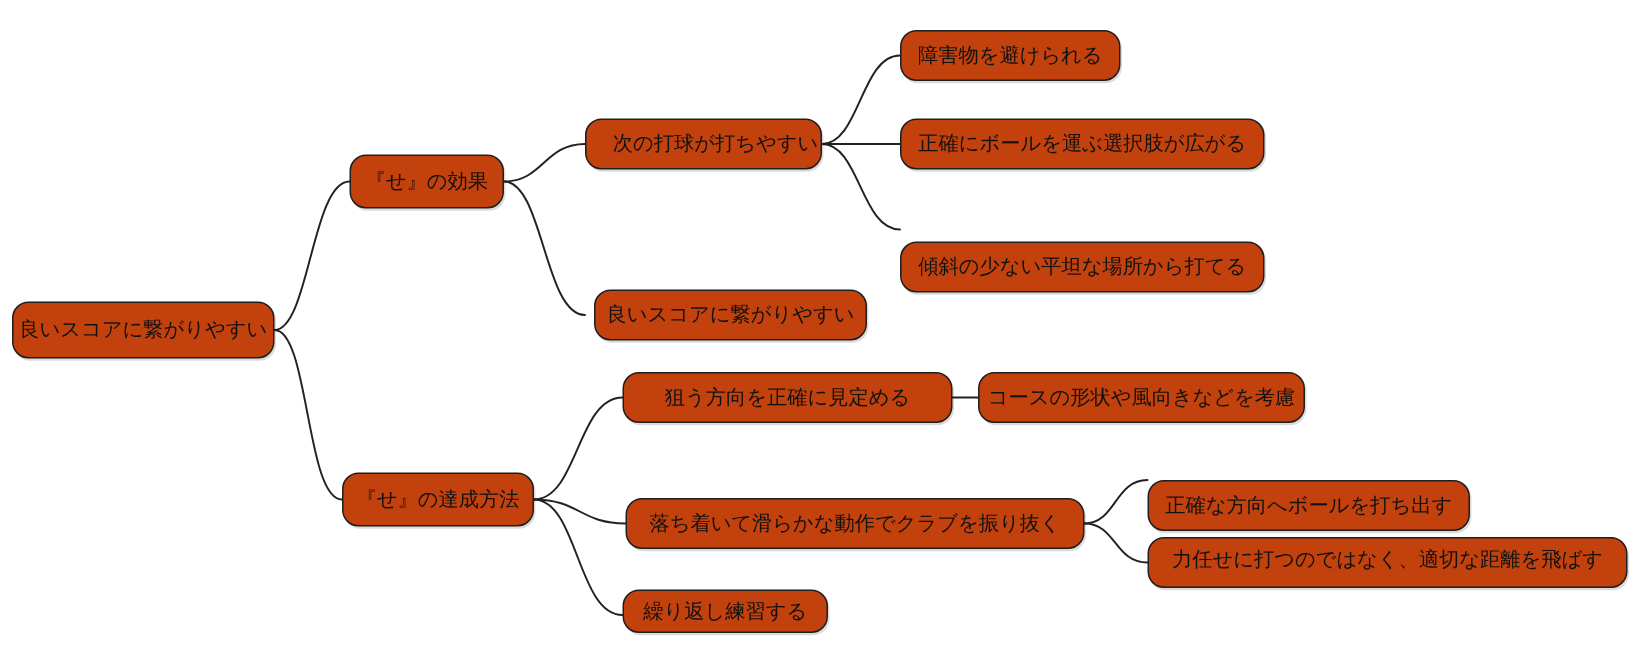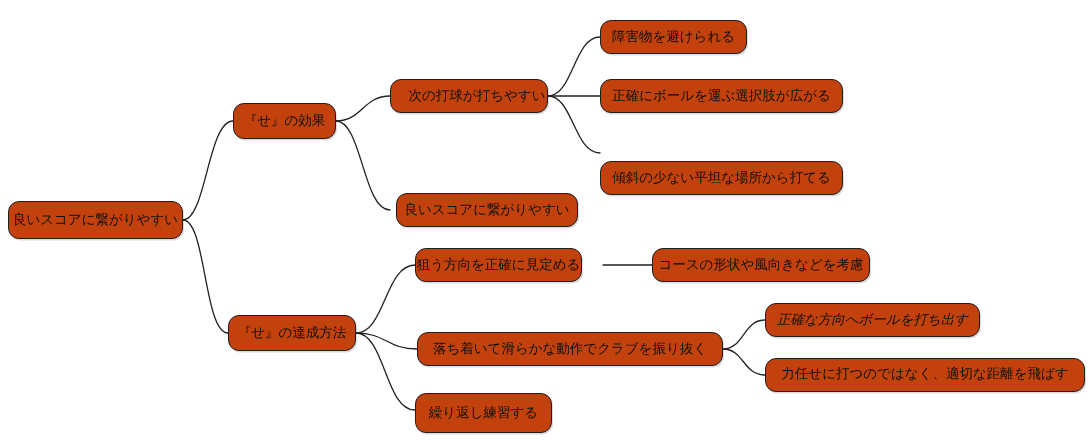--- a/index.html
+++ b/index.html
@@ -43,26 +43,26 @@
   }
   
   .n-root       { left:   8px; top: 201px; width: 175px; height: 38px; }
   .n-effect     { left: 233px; top: 103px; width: 103px; height: 36px; }
   .n-next       { left: 390px; top:  79px; width: 158px; height: 34px; padding-left: 16px; }
   .n-obstacle   { left: 600px; top:  20px; width: 147px; height: 34px; }
   .n-carry      { left: 600px; top:  79px; width: 243px; height: 34px; }
   .n-flat       { left: 600px; top: 136px; width: 243px; height: 34px; margin-top: 25px; }
   .n-score      { left: 396px; top: 193px; width: 182px; height: 34px; }
   .n-method     { left: 228px; top: 315px; width: 128px; height: 36px; }
-  .n-aim        { left: 415px; top: 248px; width: 167px; height: 34px; }
+  .n-aim        { left: 415px; top: 248px; width: 220px; height: 34px; }
   .n-course     { left: 652px; top: 248px; width: 218px; height: 34px; font-family: Liberation Serif, serif; }
   .n-swing      { left: 417px; top: 332px; width: 306px; height: 34px; }
-  .n-launch     { left: 765px; top: 303px; width: 215px; height: 34px; font-style: italic; }
+  .n-launch     { left: 765px; top: 320px; width: 215px; height: 34px; }
   .n-distance   { left: 765px; top: 358px; width: 320px; height: 34px; font-family: Liberation Mono, monospace; }
-  .n-practice   { left: 415px; top: 393px; width: 137px; height: 40px; }
+  .n-practice   { left: 415px; top: 393px; width: 137px; height: 29px; }
 </style>
 </head>
 <body>
 
 <div class="canvas">
 
   <svg class="edges" viewBox="0 0 1090 443" aria-hidden="true">
     <path d="M183,220 C206,220 208,121 233,121"></path>
     <path d="M183,220 C206,220 204,333 228,333"></path>
     <path d="M336,121 C362,121 363,96 390,96"></path>

